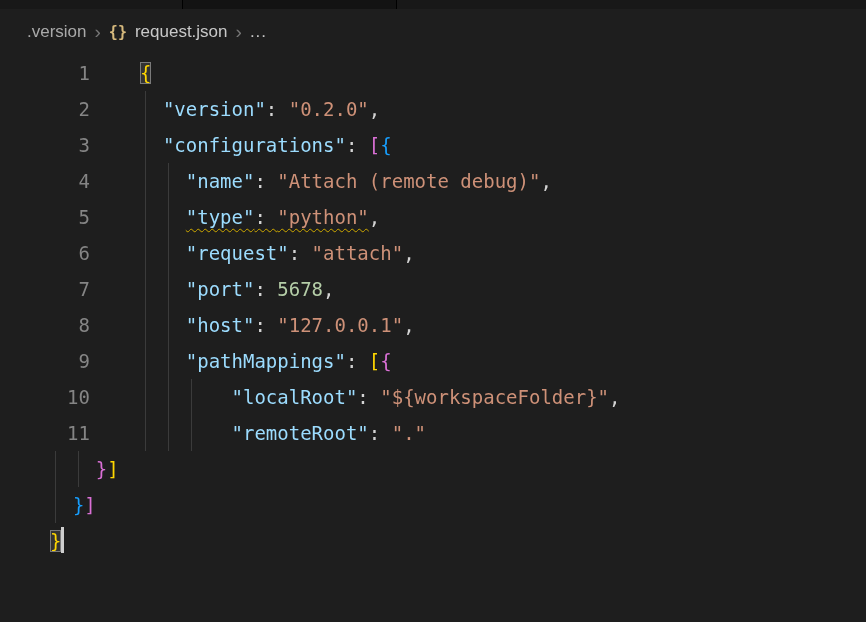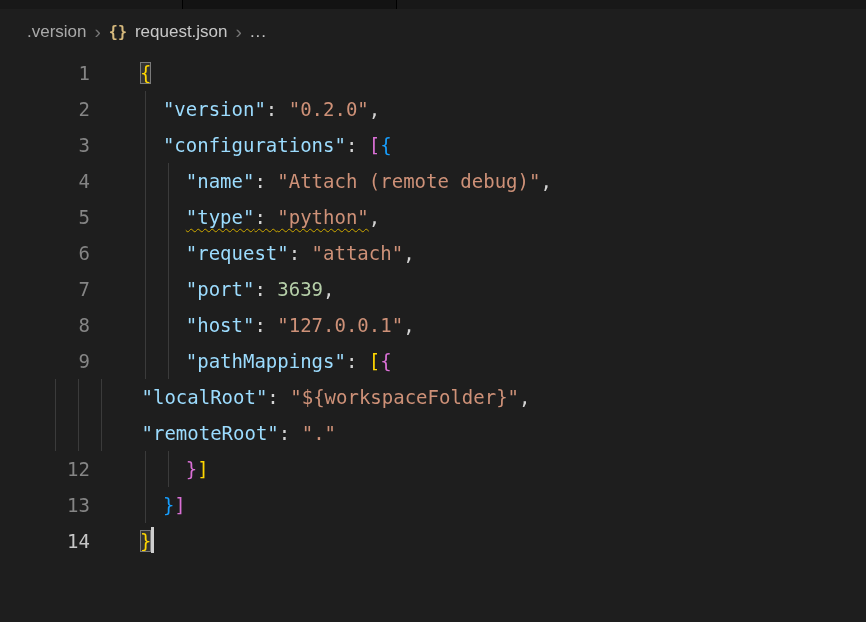--- a/index.html
+++ b/index.html
@@ -116,44 +116,43 @@
         <div class="line">
           <div class="gutter">5</div>
           <div class="code"><span class="guide" style="left: calc(0.45ch);"></span><span class="guide" style="left: calc(2.45ch);"></span><span>    </span><span class="squiggle" style="color: rgb(156, 220, 254);">"type"</span><span class="squiggle" style="color: rgb(212, 212, 212);">: </span><span class="squiggle" style="color: rgb(206, 145, 120);">"python"</span><span style="color: rgb(212, 212, 212);">,</span></div>
         </div>
         <div class="line">
           <div class="gutter">6</div>
           <div class="code"><span class="guide" style="left: calc(0.45ch);"></span><span class="guide" style="left: calc(2.45ch);"></span><span>    </span><span style="color: rgb(156, 220, 254);">"request"</span><span style="color: rgb(212, 212, 212);">: </span><span style="color: rgb(206, 145, 120);">"attach"</span><span style="color: rgb(212, 212, 212);">,</span></div>
         </div>
         <div class="line">
           <div class="gutter">7</div>
-          <div class="code"><span class="guide" style="left: calc(0.45ch);"></span><span class="guide" style="left: calc(2.45ch);"></span><span>    </span><span style="color: rgb(156, 220, 254);">"port"</span><span style="color: rgb(212, 212, 212);">: </span><span style="color: rgb(181, 206, 168);">3639</span><span style="color: rgb(212, 212, 212);">,</span></div>
+          <div class="code"><span class="guide" style="left: calc(0.45ch);"></span><span class="guide" style="left: calc(2.45ch);"></span><span>    </span><span style="color: rgb(156, 220, 254);">"port"</span><span style="color: rgb(212, 212, 212);">: </span><span style="color: rgb(181, 206, 168);">5678</span><span style="color: rgb(212, 212, 212);">,</span></div>
         </div>
         <div class="line">
           <div class="gutter">8</div>
           <div class="code"><span class="guide" style="left: calc(0.45ch);"></span><span class="guide" style="left: calc(2.45ch);"></span><span>    </span><span style="color: rgb(156, 220, 254);">"host"</span><span style="color: rgb(212, 212, 212);">: </span><span style="color: rgb(206, 145, 120);">"127.0.0.1"</span><span style="color: rgb(212, 212, 212);">,</span></div>
         </div>
         <div class="line">
           <div class="gutter">9</div>
           <div class="code"><span class="guide" style="left: calc(0.45ch);"></span><span class="guide" style="left: calc(2.45ch);"></span><span>    </span><span style="color: rgb(156, 220, 254);">"pathMappings"</span><span style="color: rgb(212, 212, 212);">: </span><span style="color: rgb(255, 215, 0);">[</span><span style="color: rgb(218, 112, 214);">{</span></div>
         </div>
         <div class="line">
+          <div class="gutter">10</div>
           <div class="code"><span class="guide" style="left: calc(0.45ch);"></span><span class="guide" style="left: calc(2.45ch);"></span><span class="guide" style="left: calc(4.45ch);"></span><span>        </span><span style="color: rgb(156, 220, 254);">"localRoot"</span><span style="color: rgb(212, 212, 212);">: </span><span style="color: rgb(206, 145, 120);">"${workspaceFolder}"</span><span style="color: rgb(212, 212, 212);">,</span></div>
         </div>
         <div class="line">
+          <div class="gutter">11</div>
           <div class="code"><span class="guide" style="left: calc(0.45ch);"></span><span class="guide" style="left: calc(2.45ch);"></span><span class="guide" style="left: calc(4.45ch);"></span><span>        </span><span style="color: rgb(156, 220, 254);">"remoteRoot"</span><span style="color: rgb(212, 212, 212);">: </span><span style="color: rgb(206, 145, 120);">"."</span></div>
         </div>
         <div class="line">
-          <div class="gutter">12</div>
           <div class="code"><span class="guide" style="left: calc(0.45ch);"></span><span class="guide" style="left: calc(2.45ch);"></span><span>    </span><span style="color: rgb(218, 112, 214);">}</span><span style="color: rgb(255, 215, 0);">]</span></div>
         </div>
         <div class="line">
-          <div class="gutter">13</div>
           <div class="code"><span class="guide" style="left: calc(0.45ch);"></span><span>  </span><span style="color: rgb(23, 159, 255);">}</span><span style="color: rgb(218, 112, 214);">]</span></div>
         </div>
         <div class="line active">
-          <div class="gutter">14</div>
           <div class="code"><span></span><span class="boxed" style="color: rgb(255, 215, 0);">}</span><span class="cursor"></span></div>
         </div>
       </div>
   </div>
 
 </div>
 
 </body></html>

